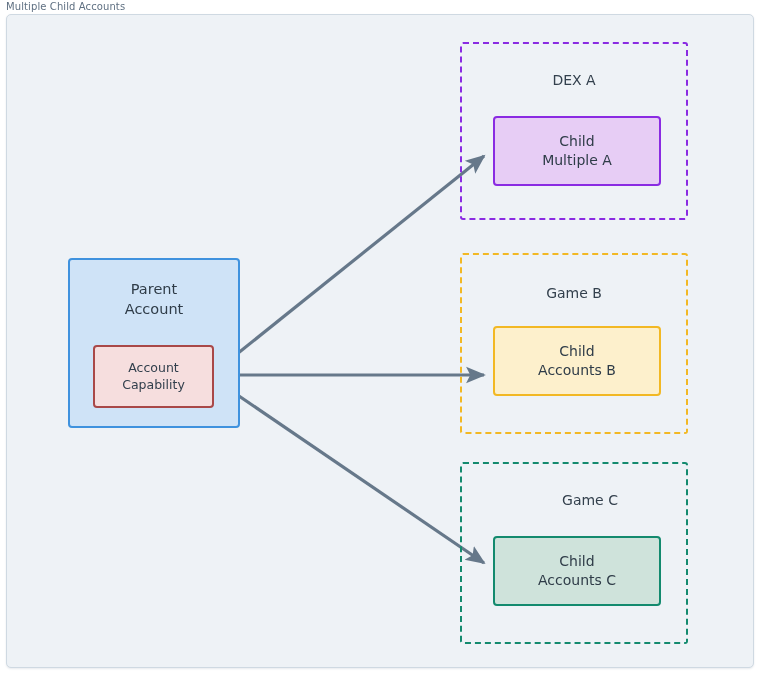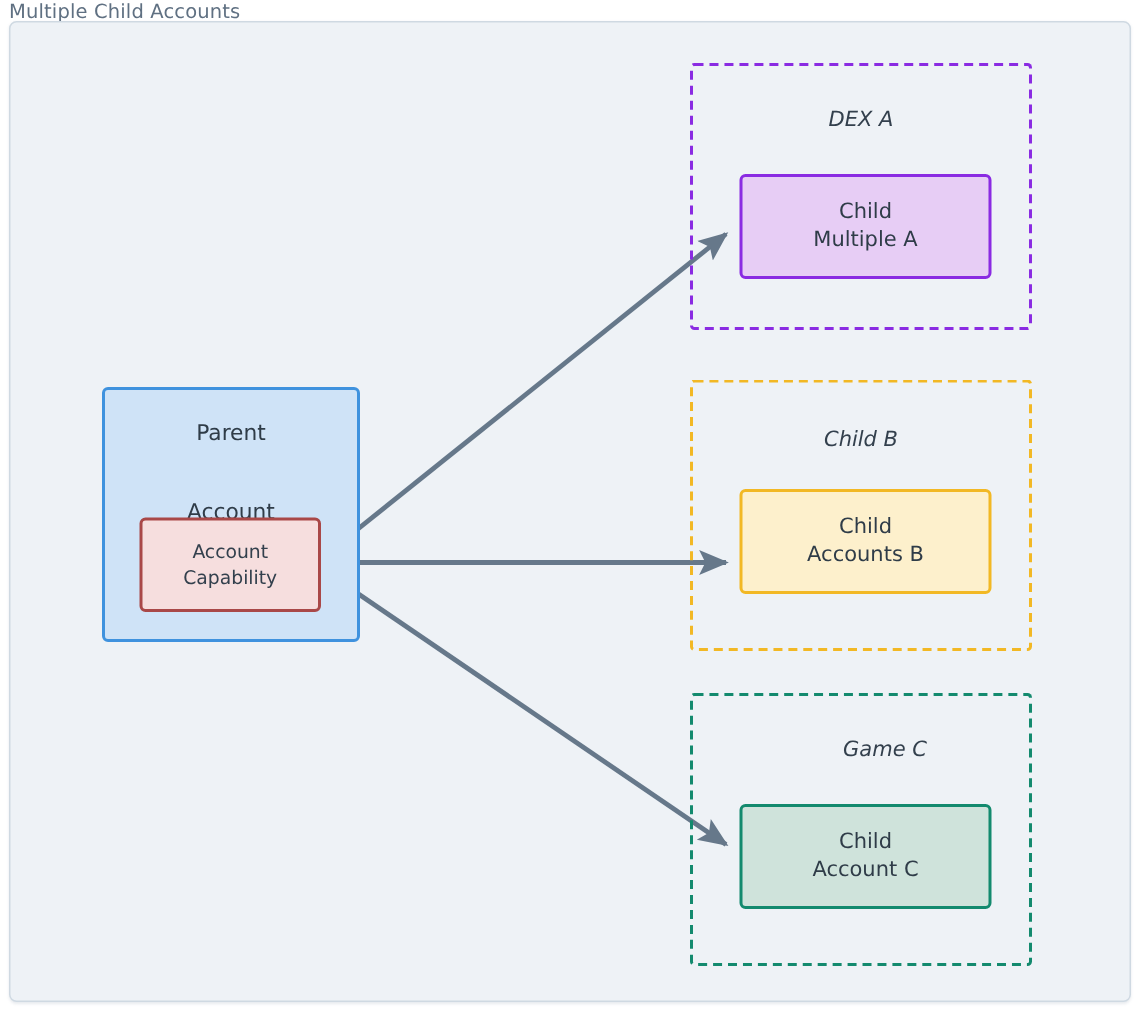--- a/index.html
+++ b/index.html
@@ -12,21 +12,21 @@
     width: 762px;
     height: 678px;
     position: relative;
     font-family: "DejaVu Sans", "Liberation Sans", sans-serif;
     overflow: hidden;
   }
   #diagram-title {
     position: absolute;
     left: 6px;
     top: 1px;
-    font-size: 13px;
+    font-size: 10px;
     color: #5f7082;
     letter-spacing: 0.1px;
     white-space: nowrap;
   }
   #canvas {
     position: absolute;
     left: 6px;
     top: 14px;
     width: 748px;
     height: 654px;
@@ -64,34 +64,32 @@
     background: transparent;
   }
   .group-label {
     position: absolute;
     left: 0;
     right: 0;
     text-align: center;
     font-size: 14px;
     color: #33404d;
     white-space: nowrap;
-    font-style: italic;
   }
   #parent-account {
     left: 68px;
     top: 258px;
     width: 172px;
     height: 170px;
     background: #cfe3f7;
     border: 2px solid #3f92de;
     border-radius: 4px;
     justify-content: flex-start;
     padding-top: 20px;
     font-size: 14.5px;
-    gap: 33px;
   }
   #account-capability {
     left: 93px;
     top: 345px;
     width: 121px;
     height: 63px;
     background: #f6dede;
     border: 2px solid #a94848;
     border-radius: 4px;
     font-size: 12.5px;
@@ -152,26 +150,26 @@
 
 <div class="group-box" id="group-dex-a">
   <div class="group-label" id="label-dex-a">DEX A</div>
 </div>
 <div class="node child-node" id="child-account-a">
   <span class="nline">Child</span>
   <span class="nline">Multiple A</span>
 </div>
 
 <div class="group-box" id="group-defi-b">
-  <div class="group-label" id="label-defi-b">Child B</div>
+  <div class="group-label" id="label-defi-b">Game B</div>
 </div>
 <div class="node child-node" id="child-account-b">
   <span class="nline">Child</span>
   <span class="nline">Accounts B</span>
 </div>
 
 <div class="group-box" id="group-game-c">
   <div class="group-label" id="label-game-c">Game C</div>
 </div>
 <div class="node child-node" id="child-account-c">
   <span class="nline">Child</span>
-  <span class="nline">Account C</span>
+  <span class="nline">Accounts C</span>
 </div>
 
 </body></html>

